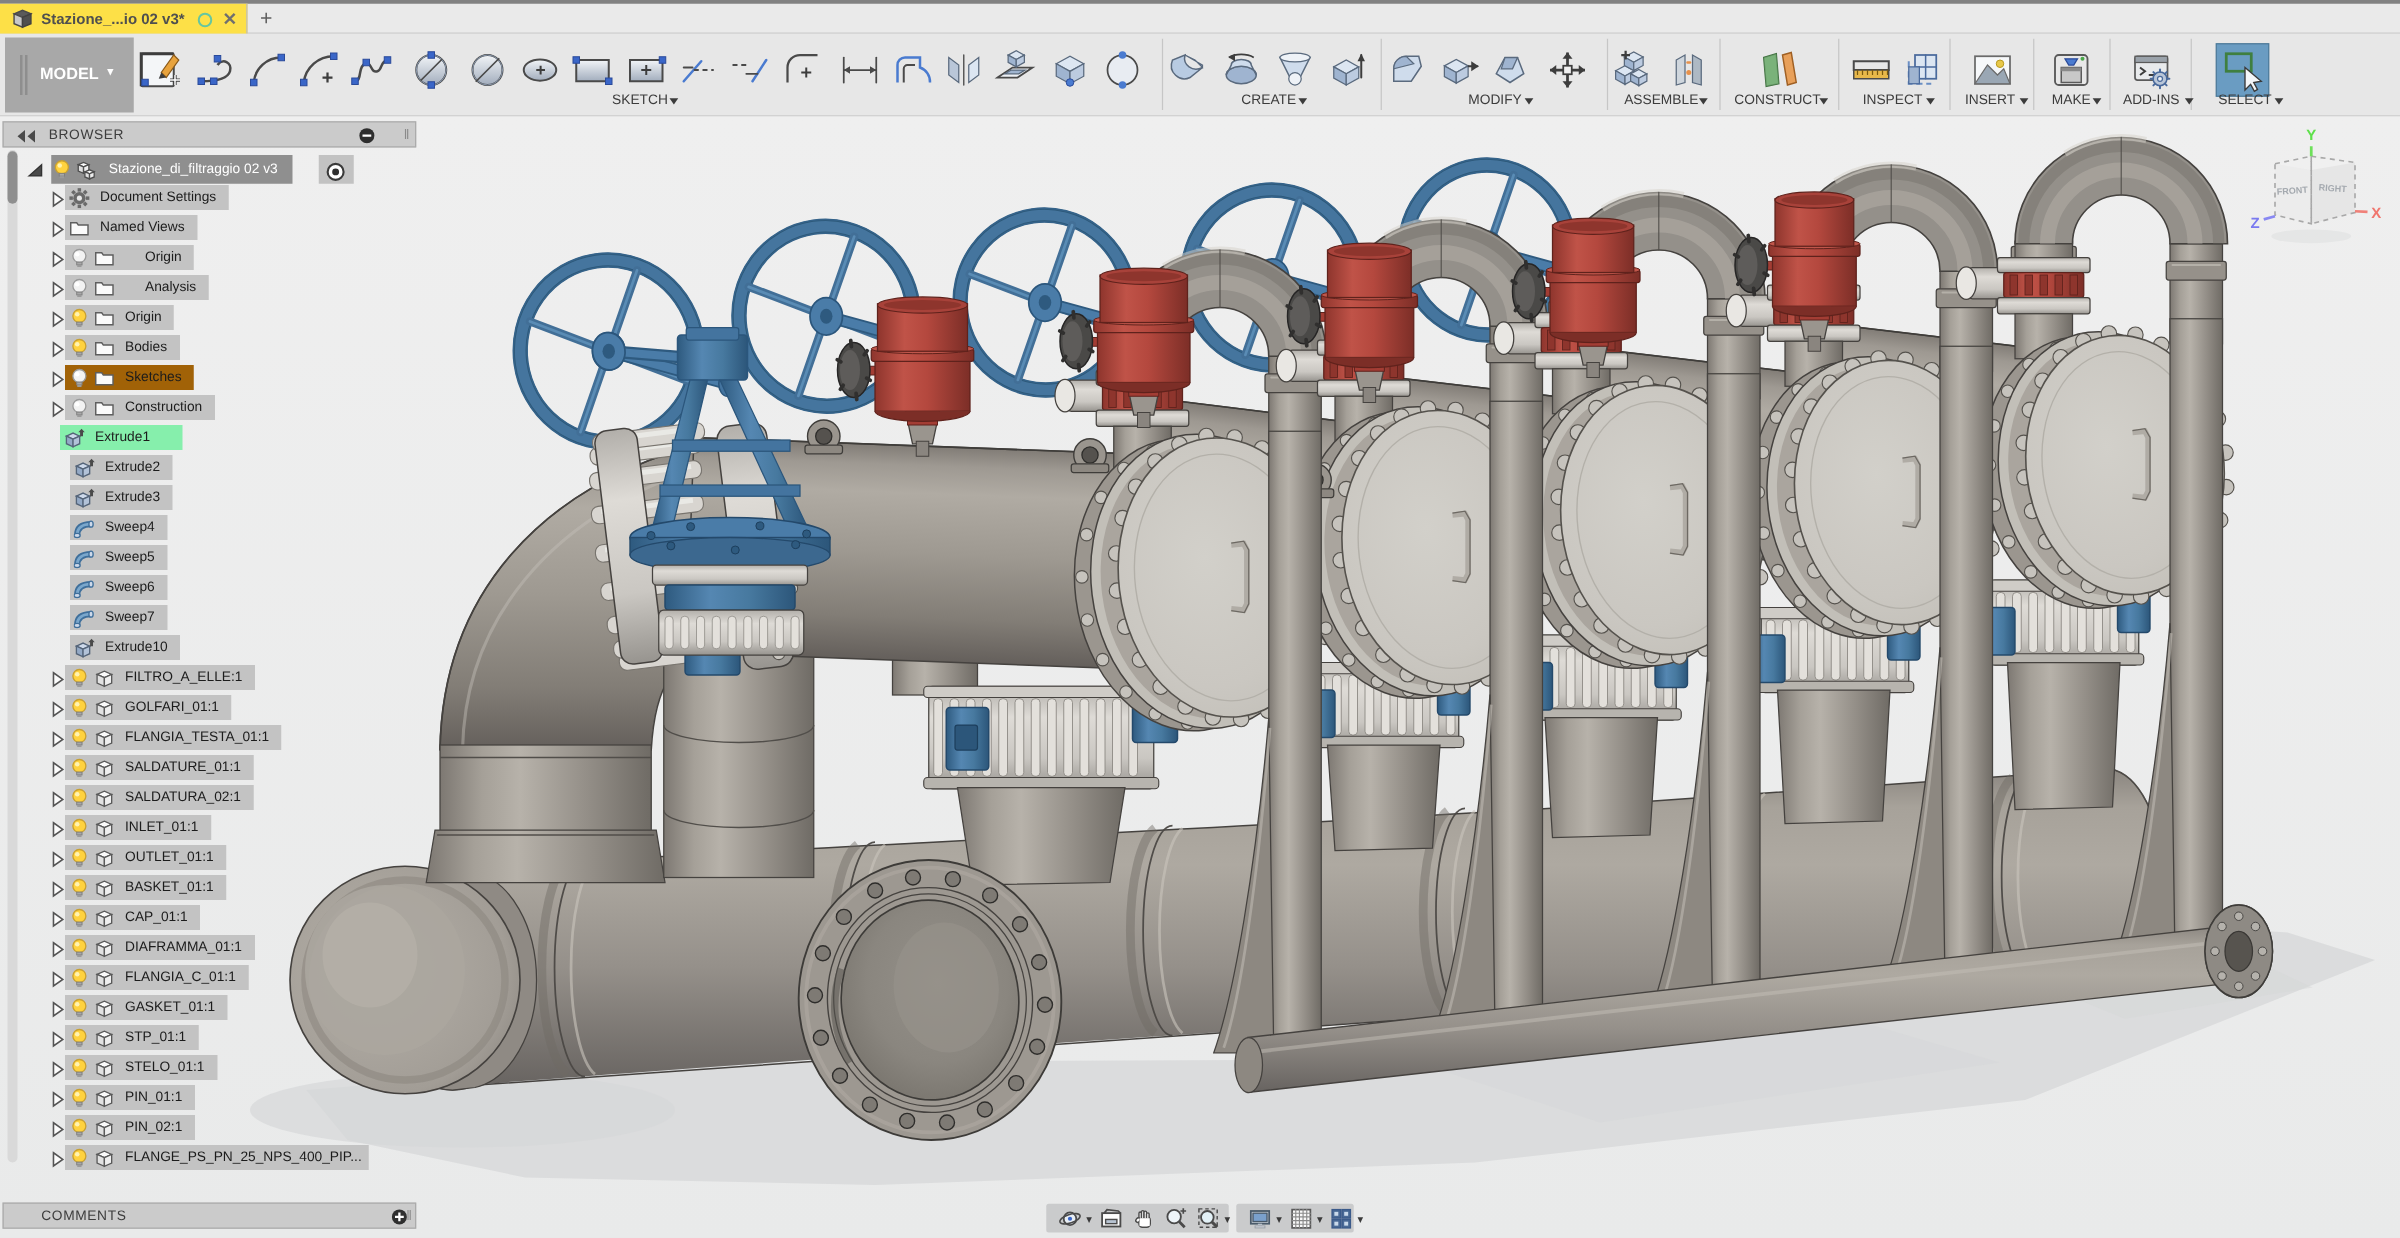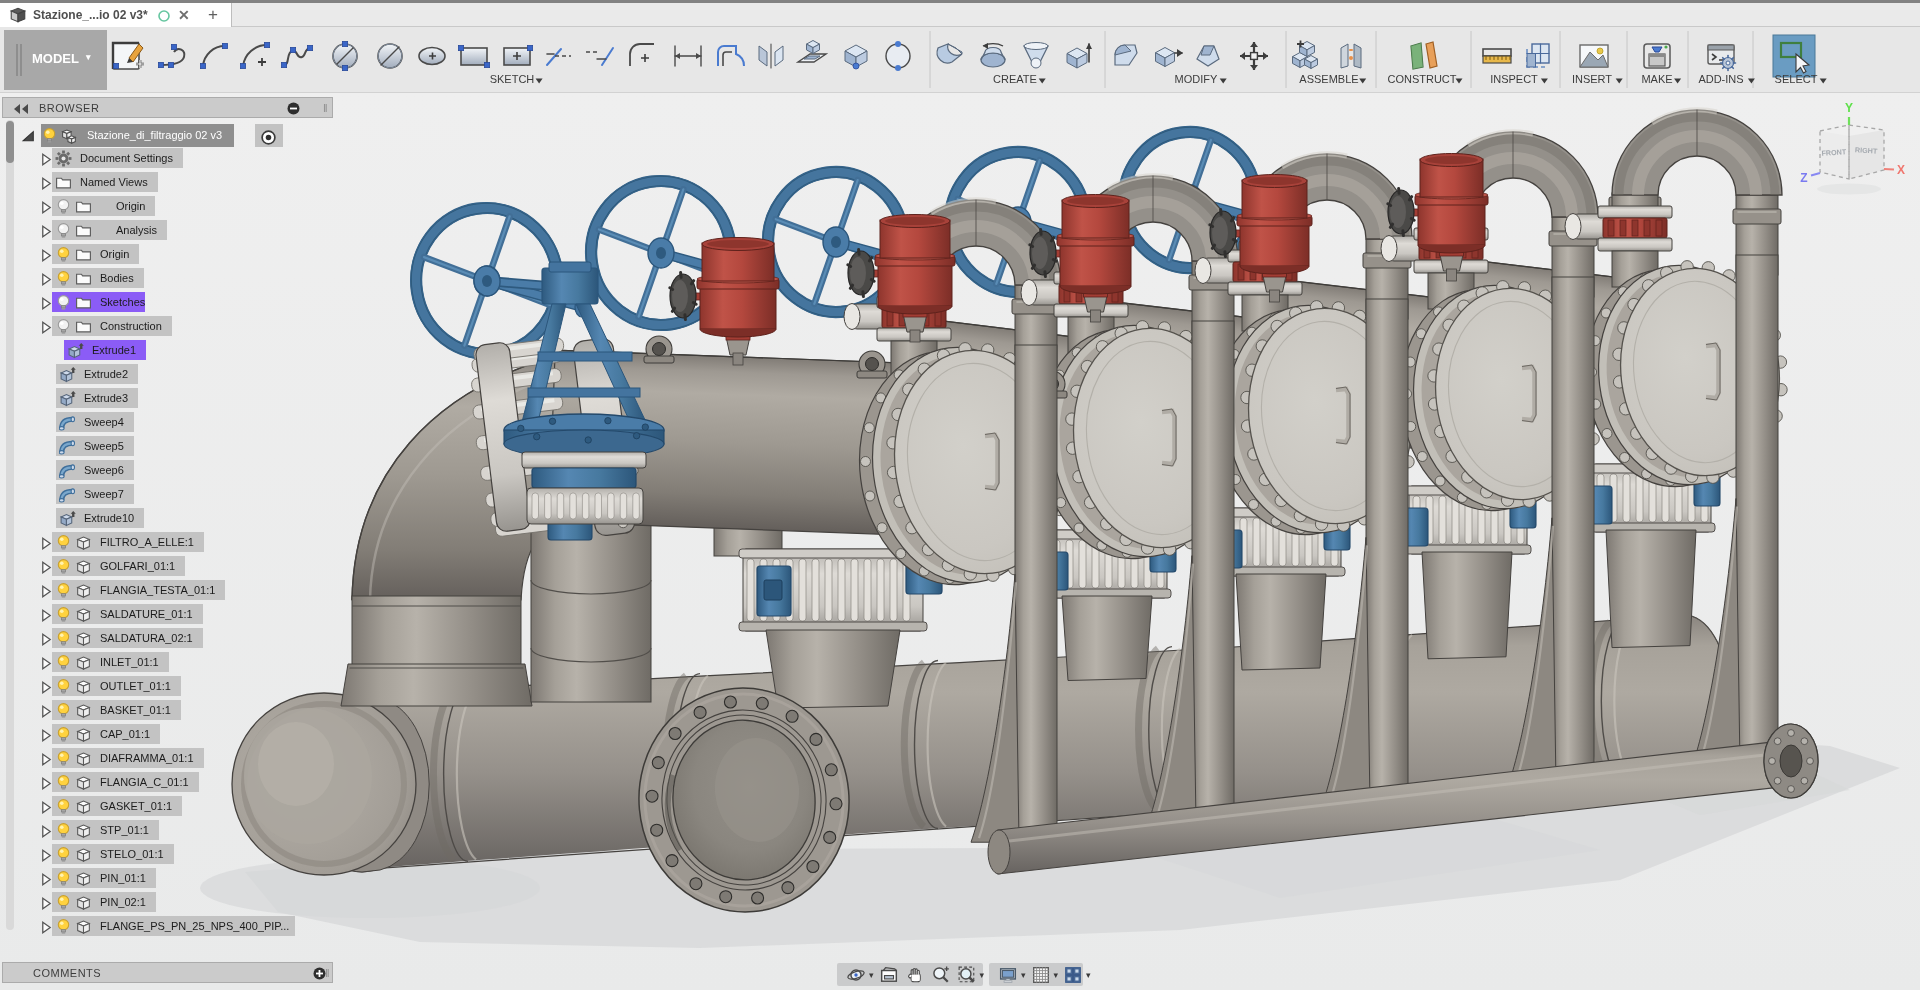--- a/index.html
+++ b/index.html
@@ -1,17 +1,17 @@
 <!DOCTYPE html>
 <html><head><meta charset="utf-8"><style>
 * { margin:0; padding:0; box-sizing:border-box; }
 body { width:1920px; height:990px; overflow:hidden; font-family:"Liberation Sans",sans-serif; background:#e9e9e9; position:relative; }
 #tabbar { position:absolute; left:0; top:0; width:1920px; height:27px; background:#eaeaea; border-bottom:1px solid #c9c9c9; }
 #tabbar .topstrip { position:absolute; top:0; left:0; width:100%; height:3px; background:#828282; }
-#tab1 { position:absolute; left:0; top:3px; width:232px; height:24px; background:#ffffff; border-right:1px solid #bdbdbd; }
+#tab1 { position:absolute; left:0; top:3px; width:198px; height:24px; background:#fde047; border-right:1px solid #bdbdbd; }
 #tabplus { position:absolute; left:198px; top:3px; width:34px; height:24px; }
 #toolbar { position:absolute; left:0; top:27px; width:1920px; height:66px; background:#e7e7e7; border-bottom:1px solid #d2d2d2; }
 #modelbtn { position:absolute; left:4px; top:3px; width:103px; height:60px; background:#a8a8a8; color:#fff; font-weight:bold; font-size:13px; }
 #viewport { position:absolute; left:0; top:93px; width:1920px; height:897px; }
 .panelhdr { position:absolute; left:2px; width:331px; height:21px; background:#cbcbcb; border:1px solid #ababab; font-size:11px; color:#3d3d3d; letter-spacing:0.5px; }
 .trow { position:absolute; left:0; height:23px; font-size:11px; color:#1c1c1c; white-space:nowrap; }
 .lbl { position:absolute; top:0; display:flex; align-items:center; }
 .ic { display:inline-block; width:17px; height:17px; }
 .navbar { position:absolute; height:23px; background:#cacbcc; border-radius:2px; display:flex; align-items:center; padding:0 6px; }
 .nico { display:inline-block; margin:0 4px; }
@@ -1341,21 +1341,21 @@
       </span>
       <span style="margin-left:8px">Bodies</span>
     </div>
   </div>
 <div class="trow" style="top:292px">
     <div style="position:absolute;left:38px;top:3px">
       <svg width="17" height="17" viewBox="0 0 16 16" style="display:block">
         <polygon points="4.5,3.0 11.5,8.0 4.5,13.0" fill="#fcfcfc" stroke="#555555" stroke-width="1.2"></polygon>
       </svg>
     </div>
-    <div class="lbl" style="left:52px;background:#8b5cf6;height:20px;line-height:20px;">
+    <div class="lbl" style="left:52px;background:#a16207;height:20px;line-height:20px;padding-right:10px">
       <span class="ic" style="margin-left:3px">
         <svg width="17" height="17" viewBox="0 0 16 16" style="display:block">
           <circle cx="8" cy="6.4" r="4.9" fill="#f2f2f2" stroke="#9a9a9a" stroke-width="1"></circle>
           <circle cx="6.4" cy="5" r="1.7" fill="#ffffff"></circle>
           <rect x="6.0" y="11.0" width="4.0" height="2.1" fill="#a8a8a8" stroke="#7e7e7e" stroke-width="0.7"></rect>
           <rect x="6.4" y="13.1" width="3.2" height="1.6" fill="#9a9a9a"></rect>
         </svg>
       </span>
       <span class="ic" style="margin-left:3px">
         <svg width="17" height="17" viewBox="0 0 16 16" style="display:block">
@@ -1382,21 +1382,21 @@
       </span>
       <span class="ic" style="margin-left:3px">
         <svg width="17" height="17" viewBox="0 0 16 16" style="display:block">
           <polygon points="1.5,4.0 6.0,4.0 7.2,5.6 14.5,5.6 14.5,13.0 1.5,13.0" fill="#fbfbfb" stroke="#5f5f5f" stroke-width="1.1"></polygon>
         </svg>
       </span>
       <span style="margin-left:8px">Construction</span>
     </div>
   </div>
 <div class="trow" style="top:340px">
-    <div class="lbl" style="left:64px;background:#8b5cf6;height:20px;line-height:20px;padding-right:10px">
+    <div class="lbl" style="left:48px;background:#86efac;height:20px;line-height:20px;padding-right:26px">
       <span class="ic" style="margin-left:3px">
         <svg width="17" height="17" viewBox="0 0 16 16" style="display:block">
           <polygon points="2.0,6.5 7.0,4.2 12.0,6.5 7.0,8.8" fill="#cdd9ea" stroke="#55657a" stroke-width="1"></polygon>
           <polygon points="2.0,6.5 7.0,8.8 7.0,14.5 2.0,12.2" fill="#93a9c6" stroke="#55657a" stroke-width="1"></polygon>
           <polygon points="7.0,8.8 12.0,6.5 12.0,12.2 7.0,14.5" fill="#b2c2d8" stroke="#55657a" stroke-width="1"></polygon>
           <path d="M 13.4,1 L 15.8,3.6 L 14.5,3.6 L 14.5,6.5 L 12.3,6.5 L 12.3,3.6 L 11,3.6 Z" fill="#4a4a4a"></path>
         </svg>
       </span>
       <span style="margin-left:8px">Extrude1</span>
     </div>

